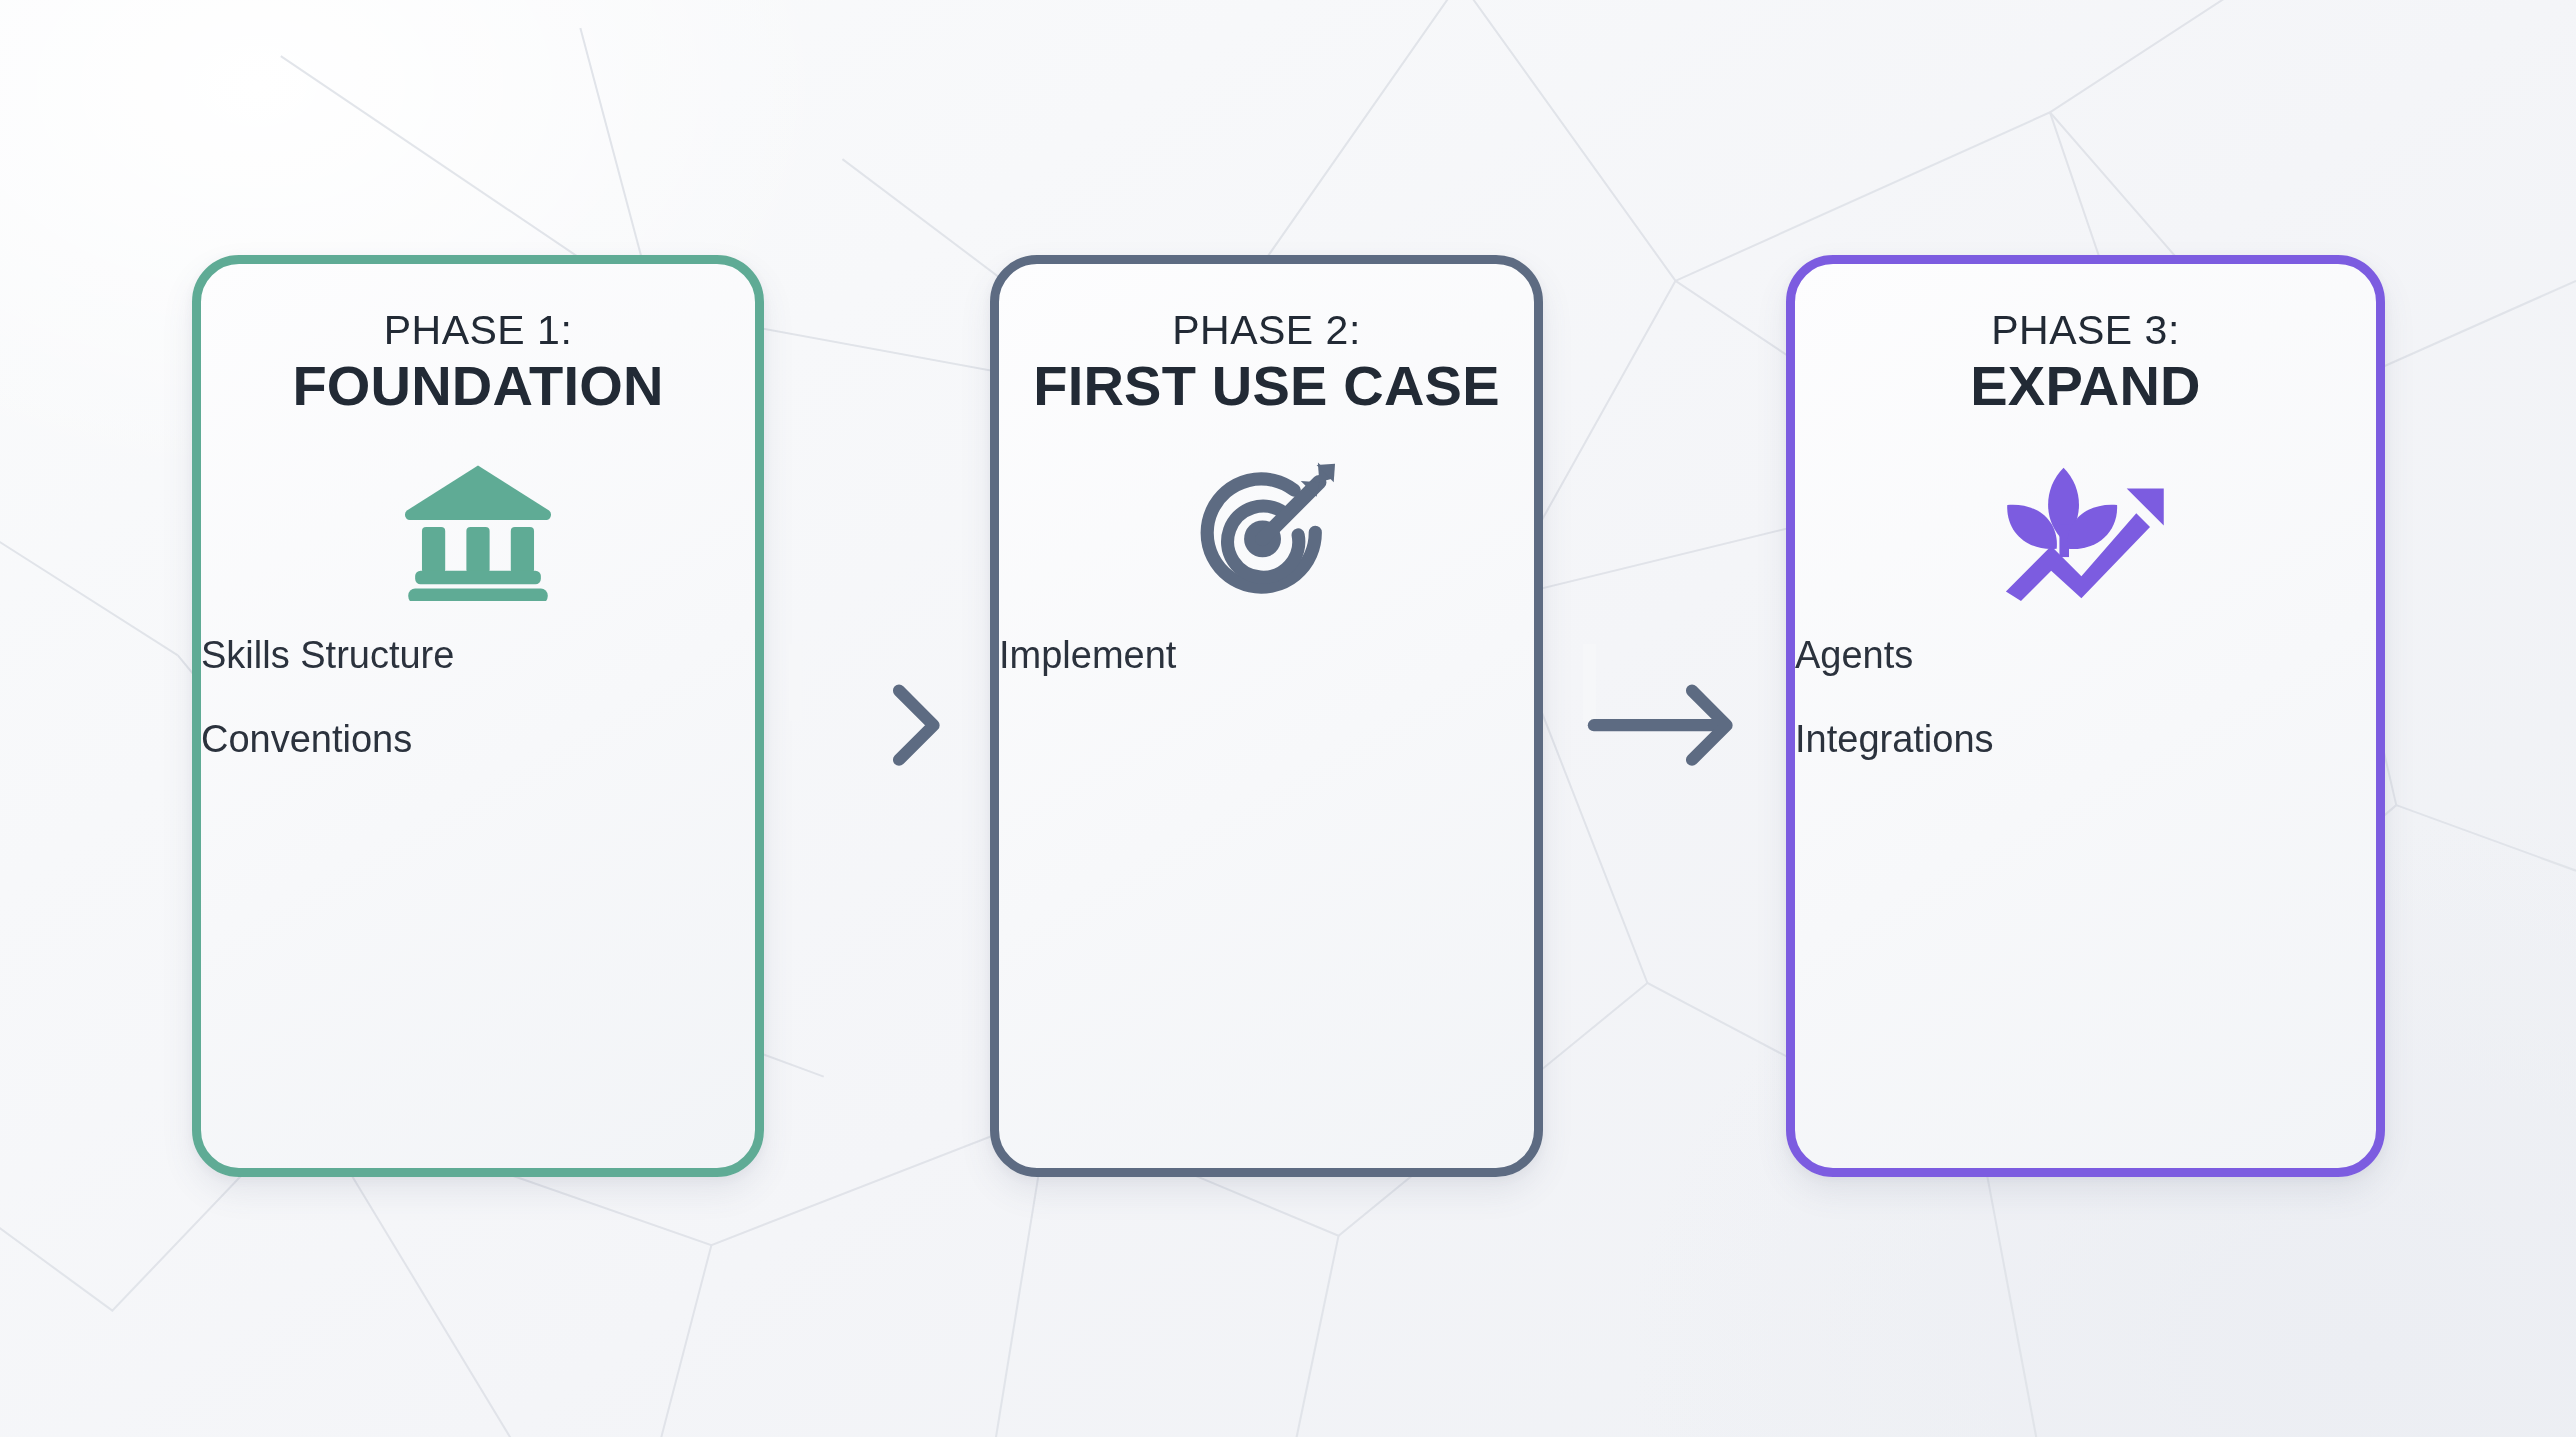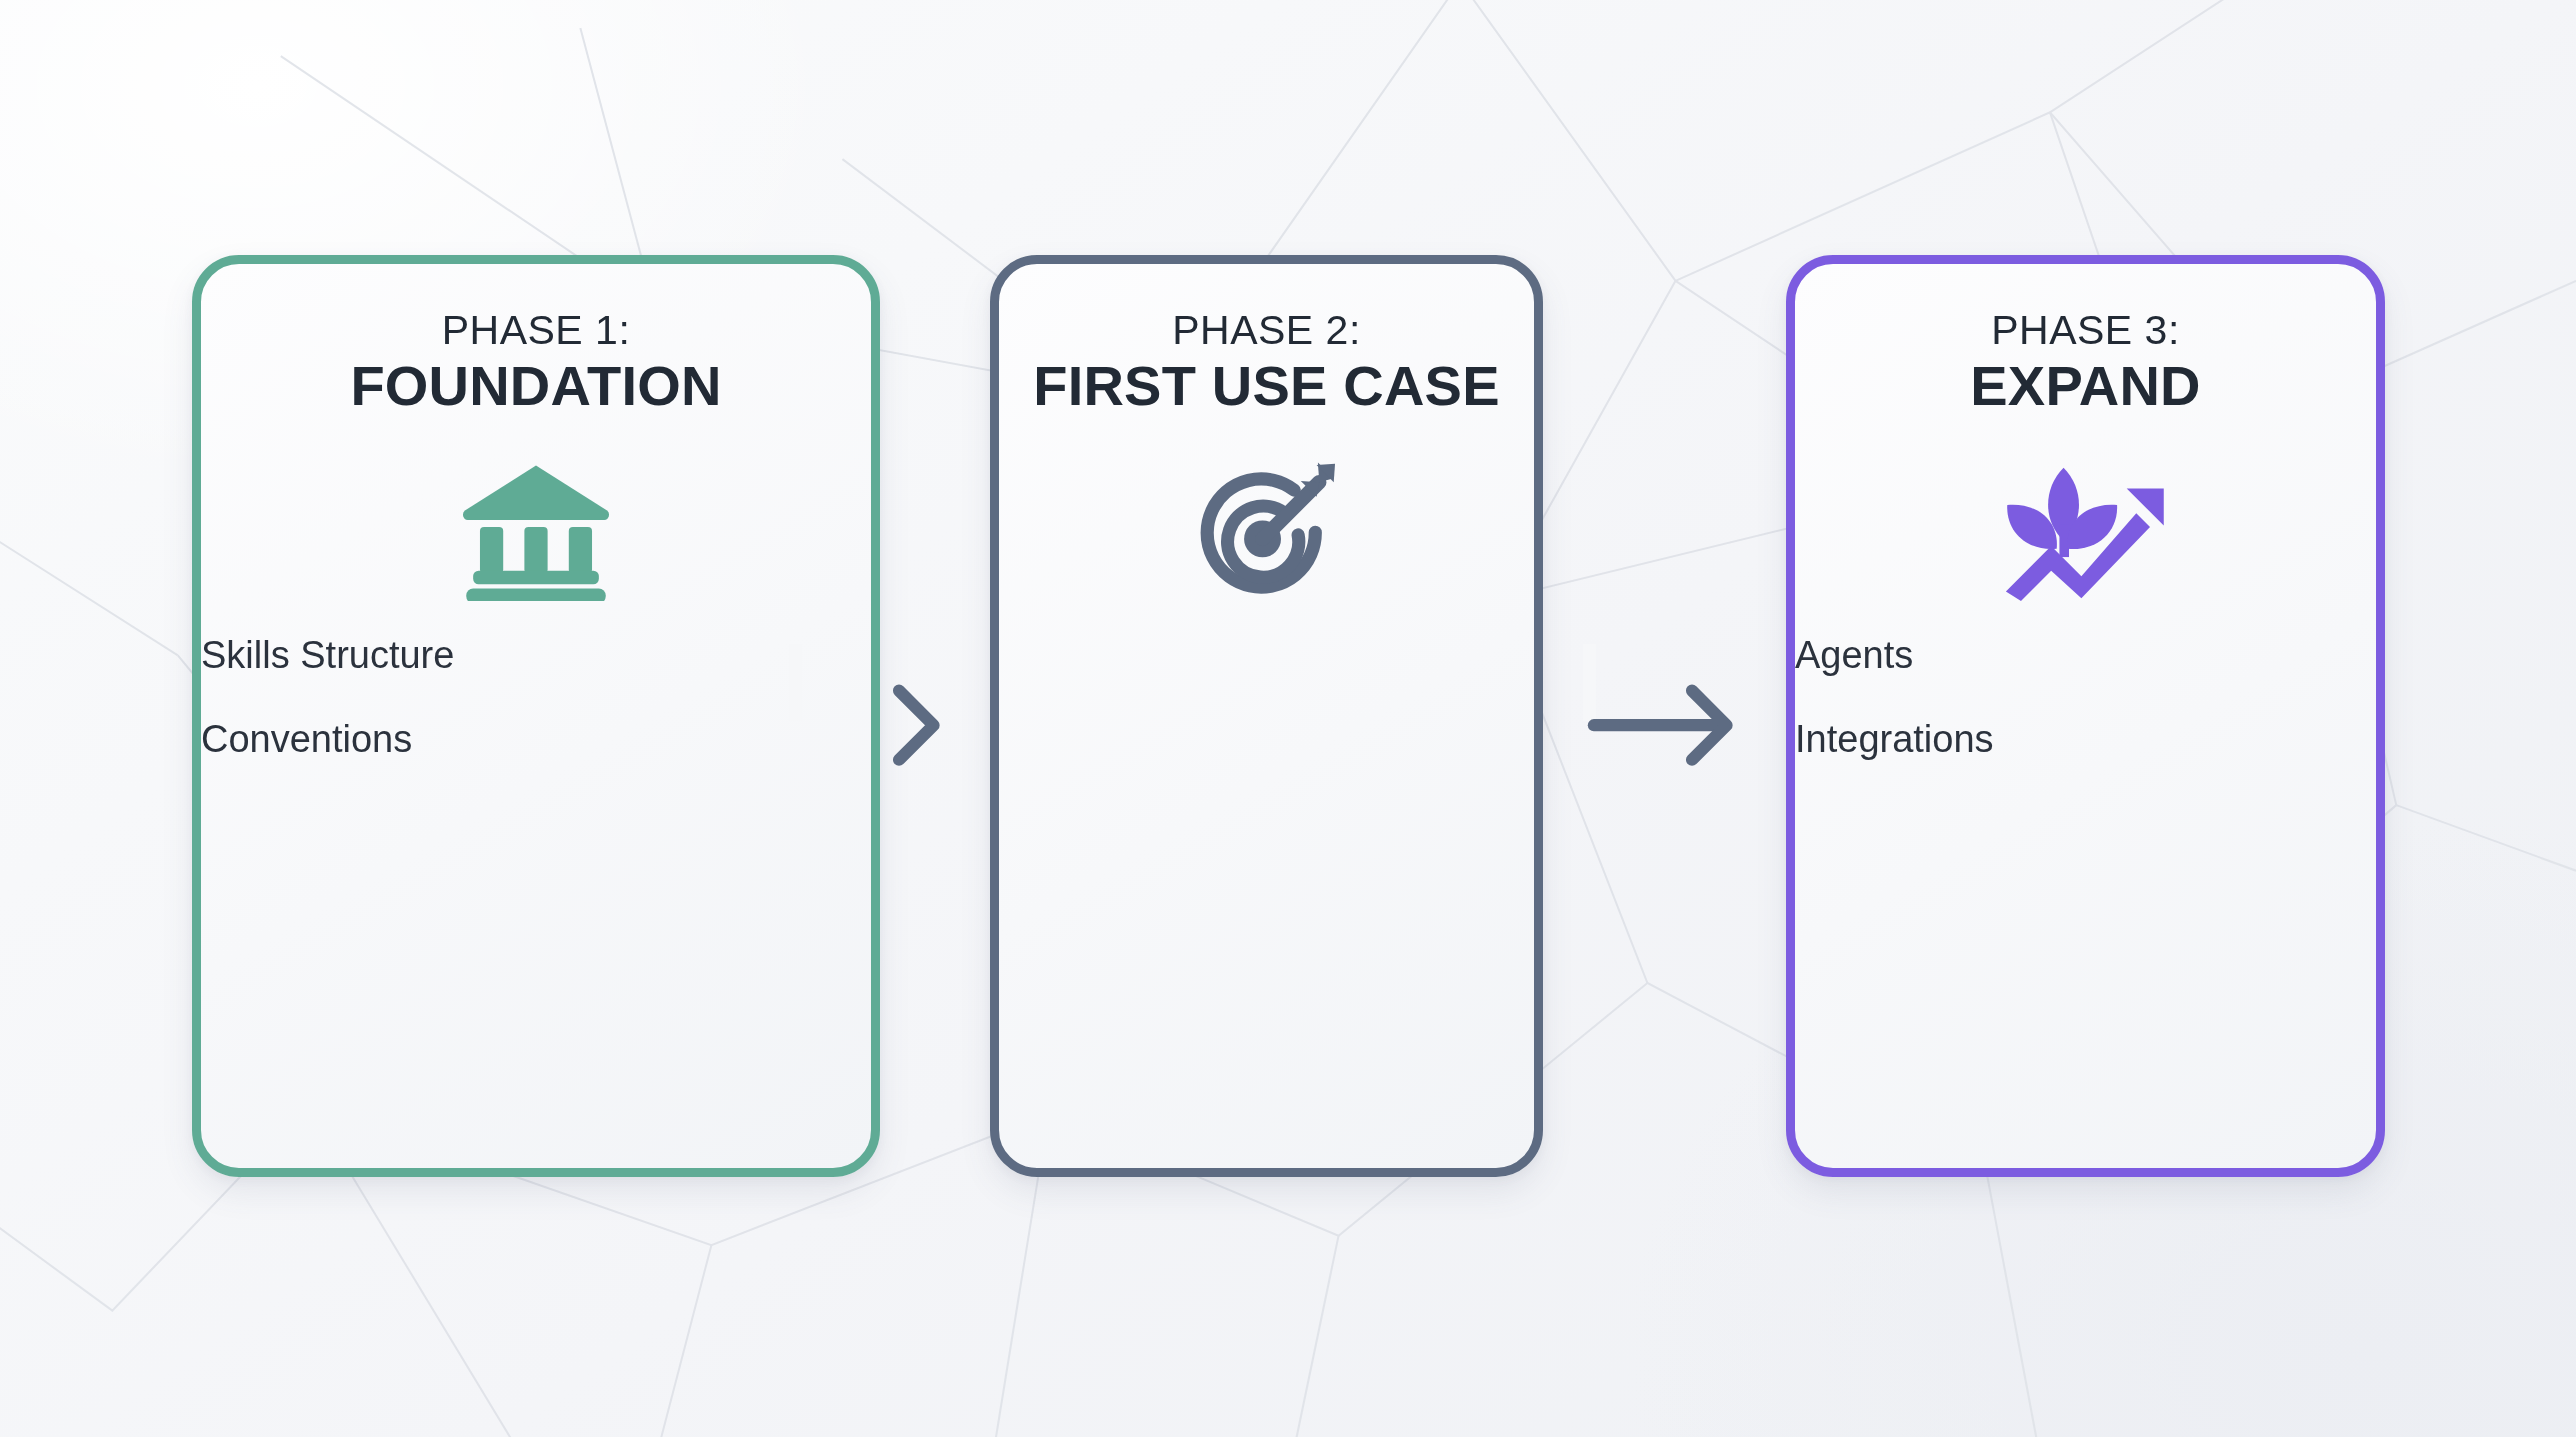--- a/index.html
+++ b/index.html
@@ -82,21 +82,21 @@
     <path d="M700 330 L620 30"></path>
   </g>
   <g fill="#d7dbe3" opacity="0.85">
     <circle cx="2460" cy="430" r="4.5"></circle>
     <circle cx="1600" cy="640" r="4"></circle>
   </g>
 </svg>
 
 <div class="stage">
 
-  <div class="card" style="left:192px;top:255px;width:688px;height:922px;border-color:#5fab95;">
+  <div class="card" style="left:192px;top:255px;width:572px;height:922px;border-color:#5fab95;">
     <div class="card-head">
       <span class="head-1">PHASE 1:</span>
       <span class="head-2">FOUNDATION</span>
     </div>
     <div class="card-icon">
       <svg width="164" height="140" viewBox="0 0 120 102">
         <g fill="#5fab95">
           <path d="M60 3 L112 36 a4 4 0 0 1 -2 7 H10 a4 4 0 0 1 -2 -7 Z"></path>
           <rect x="19" y="48" width="17" height="34" rx="3"></rect>
           <rect x="51.5" y="48" width="17" height="34" rx="3"></rect>
@@ -143,20 +143,21 @@
         <circle cx="52" cy="59" r="14" fill="#5d6b82"></circle>
         <g stroke="#5d6b82" stroke-width="11" stroke-linecap="round" stroke-linejoin="round" fill="none">
           <path d="M52 59 L95 16"></path>
         </g>
         <path d="M95 16 L94 1 L106 13 Z" fill="#5d6b82"></path>
         <path d="M95 16 L81 15 L93 27 Z" fill="#5d6b82"></path>
         <path d="M93 3 L107 2 L106 16 Z" fill="#5d6b82"></path>
       </svg>
     </div>
     <div class="card-list">
+      <div class="li">Implement</div>
     </div>
   </div>
 
   <div style="position:absolute;left:1583px;top:644px;width:13px;height:77px;background:#f6f7f9;"></div>
 
   <svg class="connector" style="left:1561px;top:613px;" width="262" height="215" viewBox="0 0 280 230">
     <g fill="none" stroke="#5d6b82" stroke-width="13" stroke-linecap="round" stroke-linejoin="round">
       <path d="M35 120 H176"></path>
     </g>
     <g fill="none" stroke="#5d6b82" stroke-width="13" stroke-linecap="round" stroke-linejoin="round">

